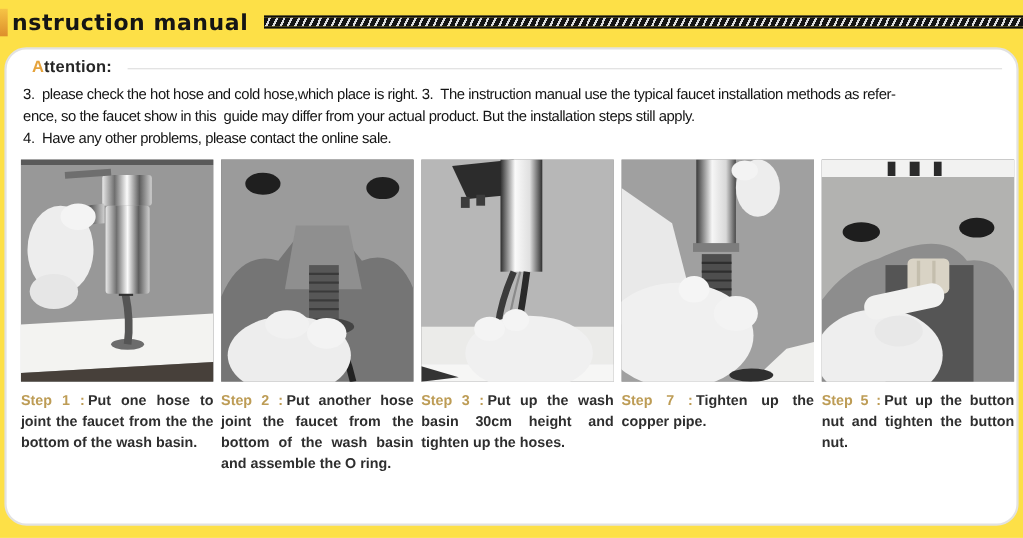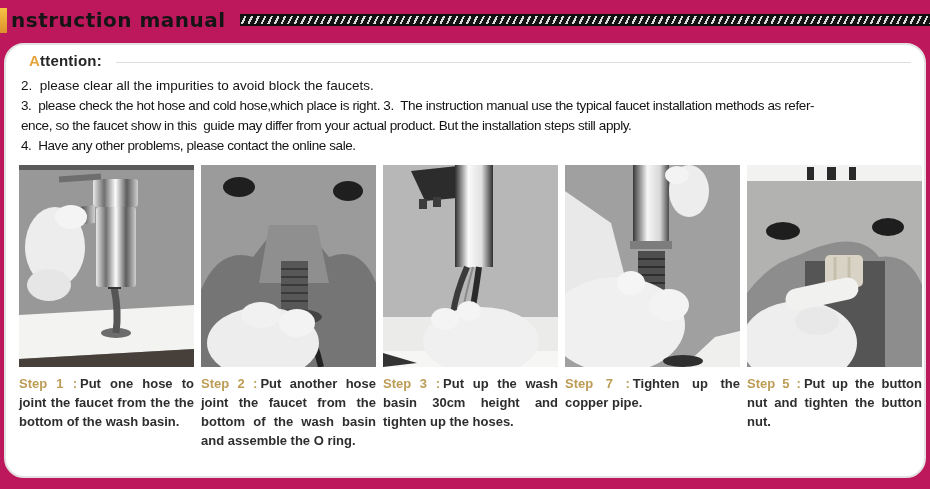--- a/index.html
+++ b/index.html
@@ -1,17 +1,17 @@
 <!DOCTYPE html>
 <html><head>
 <meta charset="utf-8">
 <style>
   html,body{margin:0;padding:0;background:#fff;}
   .page{
-    position:relative;width:930px;height:489px;background:#be185d;overflow:hidden;
+    position:relative;width:930px;height:489px;background:#fde047;overflow:hidden;
     font-family:"Liberation Sans",sans-serif;color:#1d1d1d;
   }
   
   .title-row{display:flex;align-items:center;height:30px;margin-top:5px;}
   .title-bar{width:7px;height:25px;background:linear-gradient(#f6c445,#dd8f2b);flex:0 0 auto;}
   .page-title{
     margin:0 0 0 4px;font-size:20px;font-weight:bold;color:#151515;
     letter-spacing:0.5px;white-space:nowrap;font-family:"DejaVu Sans",sans-serif;
   }
   .hatch-rule{
@@ -57,21 +57,20 @@
   </header>
 
   <section class="panel">
 
     <div class="attn-row">
       <h2 class="attn-heading"><span class="accent">A</span><span>ttention:</span></h2>
       <div class="attn-rule"></div>
     </div>
 
     <div class="notes">
-      <div class="note">2.  please clear all the impurities to avoid block the faucets.</div>
       <div class="note note--cond">3.  please check the hot hose and cold hose,which place is right. 3.  The instruction manual use the typical faucet installation methods as refer-</div>
       <div class="note note--cond">ence, so the faucet show in this  guide may differ from your actual product. But the installation steps still apply.</div>
       <div class="note note--cond">4.  Have any other problems, please contact the online sale.</div>
     </div>
 
     <div class="photos">
 
       <figure class="photo">
         <svg viewBox="0 0 175 202">
           <defs>

